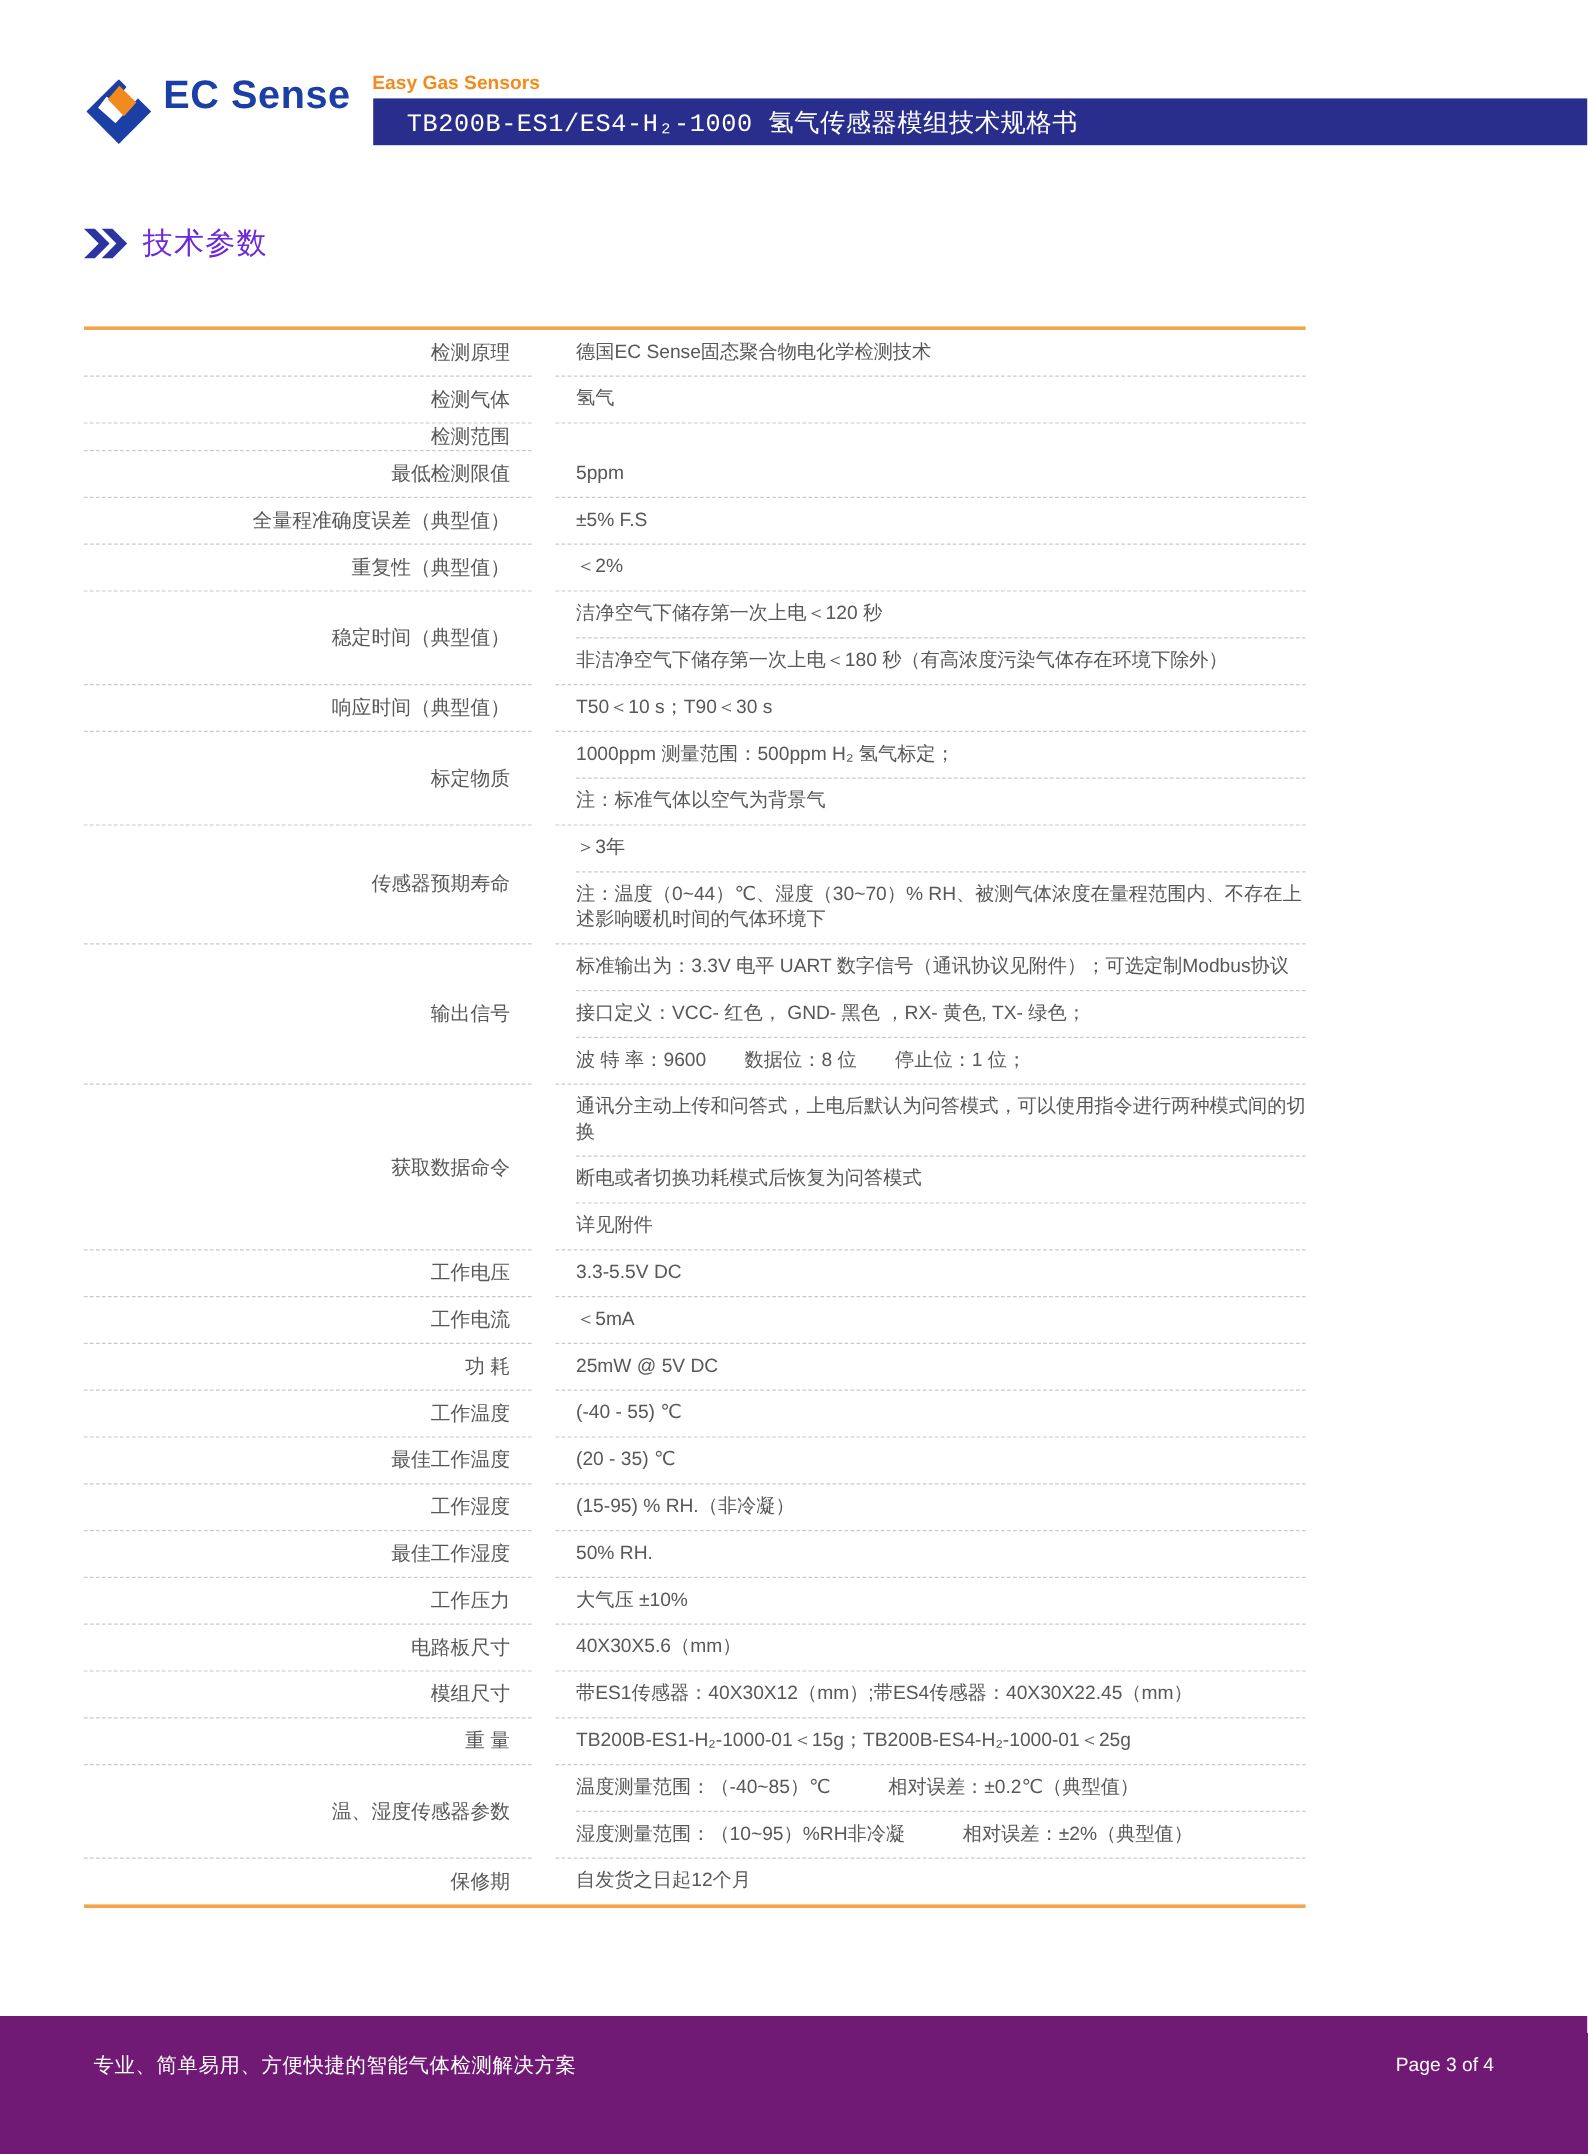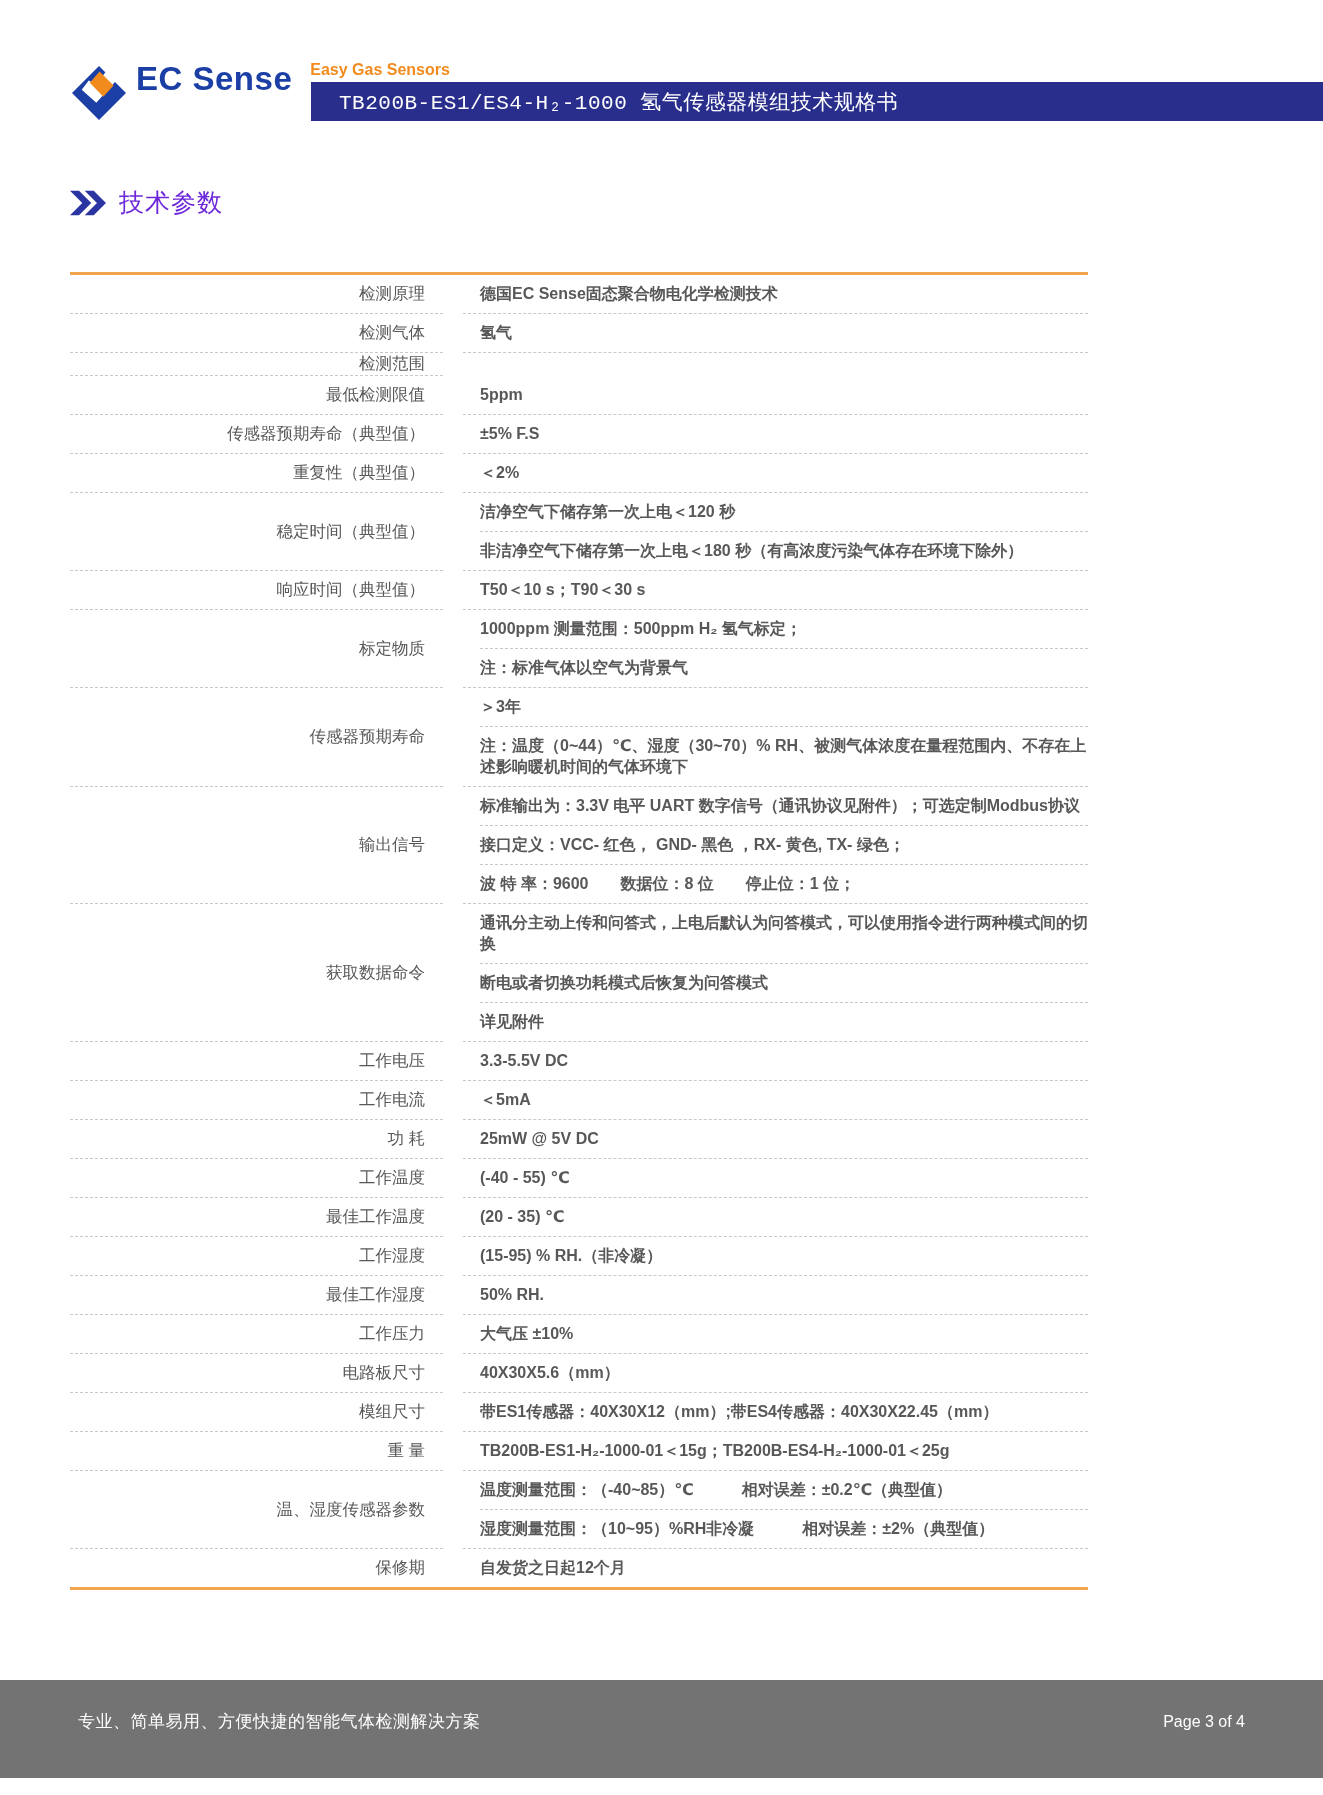--- a/index.html
+++ b/index.html
@@ -103,34 +103,33 @@
     flex-direction: column;
     justify-content: center;
     padding-left: 17px;
     border-bottom: 1px dashed #C9C9C9;
   }
   .value-line {
     padding: 8px 0 9px 0;
     color: #595757;
     font-size: 16px;
     line-height: 21px;
-    font-weight: bold;
   }
   .value-line + .value-line { border-top: 1px dashed #C9C9C9; }
   .spec-row:last-child .label,
   .spec-row:last-child .values { border-bottom: none; }
 
   
   .footer {
     position: absolute;
     left: 0;
     right: 0;
     top: 1680px;
-    height: 98px;
-    background: #737373;
+    height: 115px;
+    background: #701a75;
   }
   .footer-inner {
     display: flex;
     justify-content: space-between;
     align-items: center;
     padding: 30px 78px 0 78px;
   }
   .footer-slogan { color: #ffffff; font-size: 17px; letter-spacing: 0.5px; }
   .page-number { color: #ffffff; font-size: 16px; }
 </style>
@@ -183,21 +182,21 @@
         <div class="gap-col"></div>
       </div>
       <div class="spec-row">
         <div class="label">最低检测限值</div>
         <div class="gap-col"></div>
         <div class="values">
           <div class="value-line">5ppm</div>
         </div>
       </div>
       <div class="spec-row">
-        <div class="label">传感器预期寿命（典型值）</div>
+        <div class="label">全量程准确度误差（典型值）</div>
         <div class="gap-col"></div>
         <div class="values">
           <div class="value-line">±5% F.S</div>
         </div>
       </div>
       <div class="spec-row">
         <div class="label">重复性（典型值）</div>
         <div class="gap-col"></div>
         <div class="values">
           <div class="value-line">＜2%</div>

